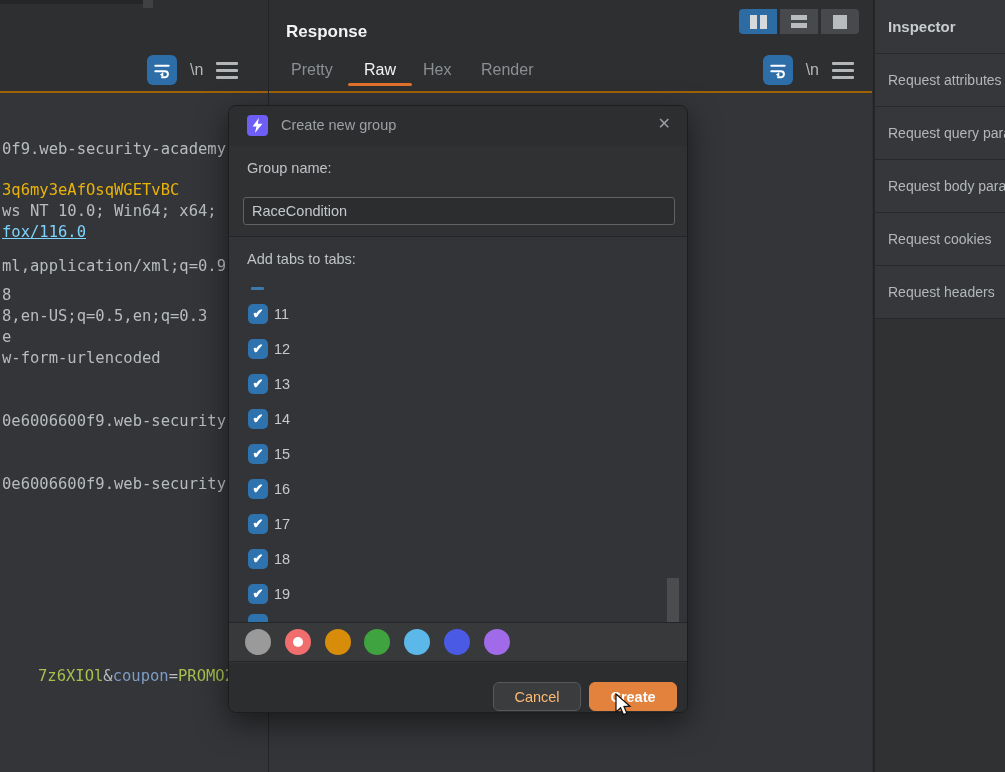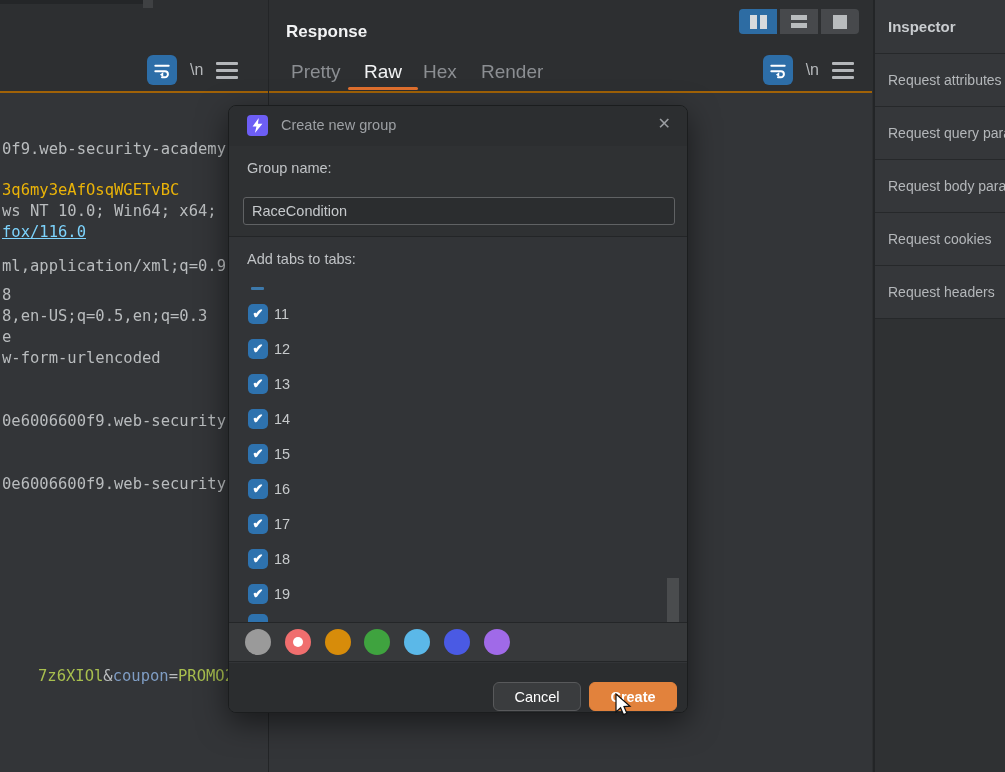--- a/index.html
+++ b/index.html
@@ -23,21 +23,21 @@
   #request-panel .tb-icons { left:147px; }
   #response-panel .tb-icons { right:18px; }
   .wrap-btn { width:30px; height:30px; background:#2d6ea8; border-radius:6px; display:flex; align-items:center; justify-content:center; }
   .nl-label { font-size:16px; color:#b4b7ba; letter-spacing:0; }
   .burger { display:flex; flex-direction:column; gap:4px; width:22px; }
   .burger i { display:block; height:3px; background:#b4b7ba; border-radius:1px; }
 
   
   .resp-title { position:absolute; left:17px; top:22px; font-size:17px; font-weight:bold; color:#f2f3f4; }
   .tabs { position:absolute; left:0; top:61px; height:24px; width:100%; }
-  .tab { position:absolute; font-size:19px; color:#8b8e92; cursor:default; }
+  .tab { position:absolute; font-size:16px; color:#8b8e92; cursor:default; }
   .tab.active { color:#f2f3f4; }
   .tab.active::after { content:""; position:absolute; left:-16px; right:-16px; bottom:-7px; height:3px; background:#e0702e; border-radius:2px; }
   .tab:nth-child(1){ left:22px; } .tab:nth-child(2){ left:95px; }
   .tab:nth-child(3){ left:154px; } .tab:nth-child(4){ left:212px; }
 
   
   #layout-group { position:absolute; left:739px; top:9px; display:flex; gap:3px; }
   .layout-btn { width:38px; height:25px; background:#47494c; display:flex; align-items:center; justify-content:center; gap:3px; }
   .layout-btn:first-child { border-radius:4px 0 0 4px; }
   .layout-btn:last-child { border-radius:0 4px 4px 0; }
@@ -82,21 +82,21 @@
     font-size:13px; line-height:20px; text-align:center; font-weight:bold; }
   .chk-label { font-size:14.5px; color:#c6c9cb; }
   .chk-sliver { position:absolute; left:19px; top:336px; width:20px; height:8px; background:#2e72ae; border-radius:5px 5px 0 0; }
   .list-scrollbar { position:absolute; left:438px; top:300px; width:12px; height:168px; background:#4a4c4e; }
   .swatch-row { position:absolute; left:0; top:516px; right:0; height:40px; background:#37393b;
     border-top:1px solid #242628; border-bottom:1px solid #242628; }
   .swatch { position:absolute; top:6px; width:26px; height:26px; border-radius:50%; }
   .swatch .dot { position:absolute; left:8px; top:8px; width:10px; height:10px; border-radius:50%; background:#fff; }
   .dlg-buttons { position:absolute; left:0; top:557px; right:0; height:51px; background:#2b2d2f; }
   #cancel-button { position:absolute; left:264px; top:19px; width:88px; height:29px;
-    background:#3a3c3e; border:1px solid #58595b; border-radius:6px; color:#ffffff;
+    background:#3a3c3e; border:1px solid #58595b; border-radius:6px; color:#fdba74;
     font-size:14.5px; font-family:"Liberation Sans", sans-serif; }
   #create-button { position:absolute; left:360px; top:19px; width:88px; height:29px;
     background:#e2823c; border:1px solid #e2823c; border-radius:6px; color:#fff;
     font-size:14.5px; font-weight:bold; font-family:"Liberation Sans", sans-serif; }
   #cursor { position:absolute; left:614px; top:693px; z-index:9; }
 </style>
 </head>
 <body>
 
 <div class="screen">

